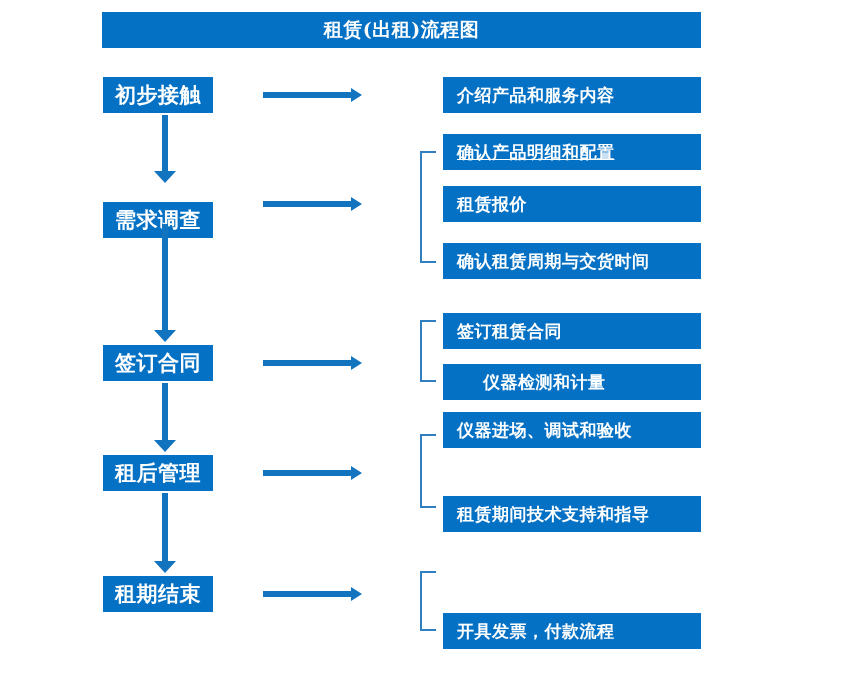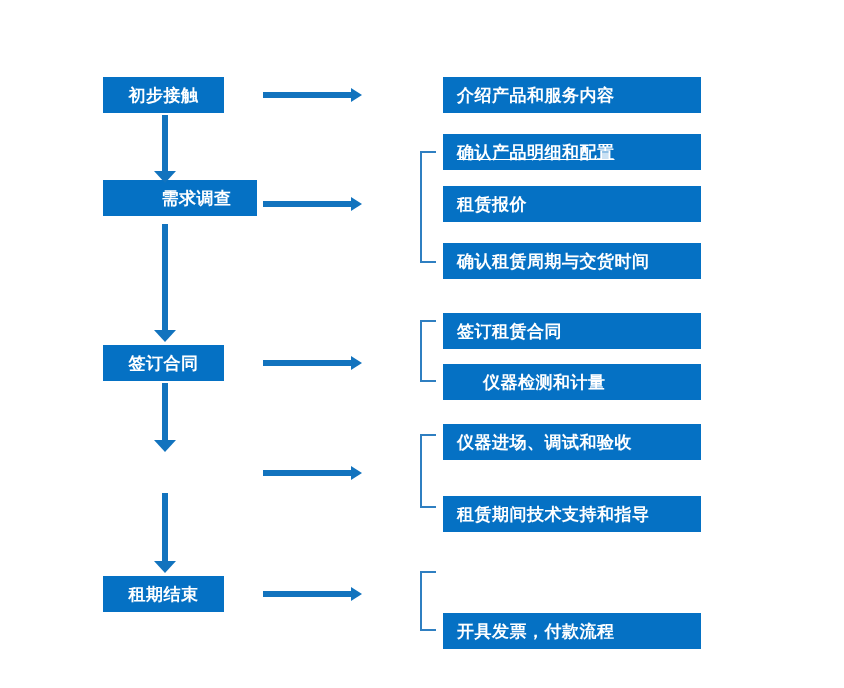--- a/index.html
+++ b/index.html
@@ -29,28 +29,28 @@
     display: flex;
     align-items: center;
     justify-content: center;
     font-size: 19px;
     font-weight: bold;
     letter-spacing: 0.5px;
   }
   .stage-box {
     position: absolute;
     left: 103px;
-    width: 121px;
+    width: 110px;
     height: 36px;
     background: #0571c4;
     color: #ffffff;
     display: flex;
     align-items: center;
     justify-content: center;
-    font-size: 17px;
+    font-size: 21px;
     font-weight: bold;
     letter-spacing: 0.5px;
   }
   .detail-box {
     position: absolute;
     left: 443px;
     width: 258px;
     height: 36px;
     background: #0571c4;
     color: #ffffff;
@@ -116,33 +116,35 @@
     border-bottom: 2px solid #2f7fc1;
     box-sizing: border-box;
     pointer-events: none;
   }
 </style>
 </head>
 <body>
 
 <div id="canvas">
 
+  <div class="title-bar">租赁(出租)流程图</div>
 
   <div class="stage-box" style="top:77px;">初步接触</div>
-  <div class="stage-box" style="top:180px;padding-left:33px;">需求调查</div>
+  <div class="stage-box" style="top:202px;">需求调查</div>
   <div class="stage-box" style="top:345px;">签订合同</div>
+  <div class="stage-box" style="top:455px;">租后管理</div>
   <div class="stage-box" style="top:576px;">租期结束</div>
 
   <div class="detail-box" style="top:77px;text-align:right;">介绍产品和服务内容</div>
   <div class="detail-box" style="top:134px;text-decoration:underline;">确认产品明细和配置</div>
   <div class="detail-box" style="top:186px;">租赁报价</div>
   <div class="detail-box" style="top:243px;">确认租赁周期与交货时间</div>
   <div class="detail-box" style="top:313px;">签订租赁合同</div>
   <div class="detail-box" style="top:364px;padding-left:40px;">仪器检测和计量</div>
-  <div class="detail-box" style="top:424px;">仪器进场、调试和验收</div>
+  <div class="detail-box" style="top:412px;">仪器进场、调试和验收</div>
   <div class="detail-box" style="top:496px;">租赁期间技术支持和指导</div>
   <div class="detail-box" style="top:613px;font-family:Liberation Mono, monospace;">开具发票，付款流程</div>
 
   <div class="h-arrow" style="left:263px; top:88px;  width:99px;">
     <div class="shaft" style="width:88px;"></div>
     <div class="head" style="left:88px;"></div>
   </div>
   <div class="h-arrow" style="left:263px; top:197px; width:99px;">
     <div class="shaft" style="width:88px;"></div>
     <div class="head" style="left:88px;"></div>

